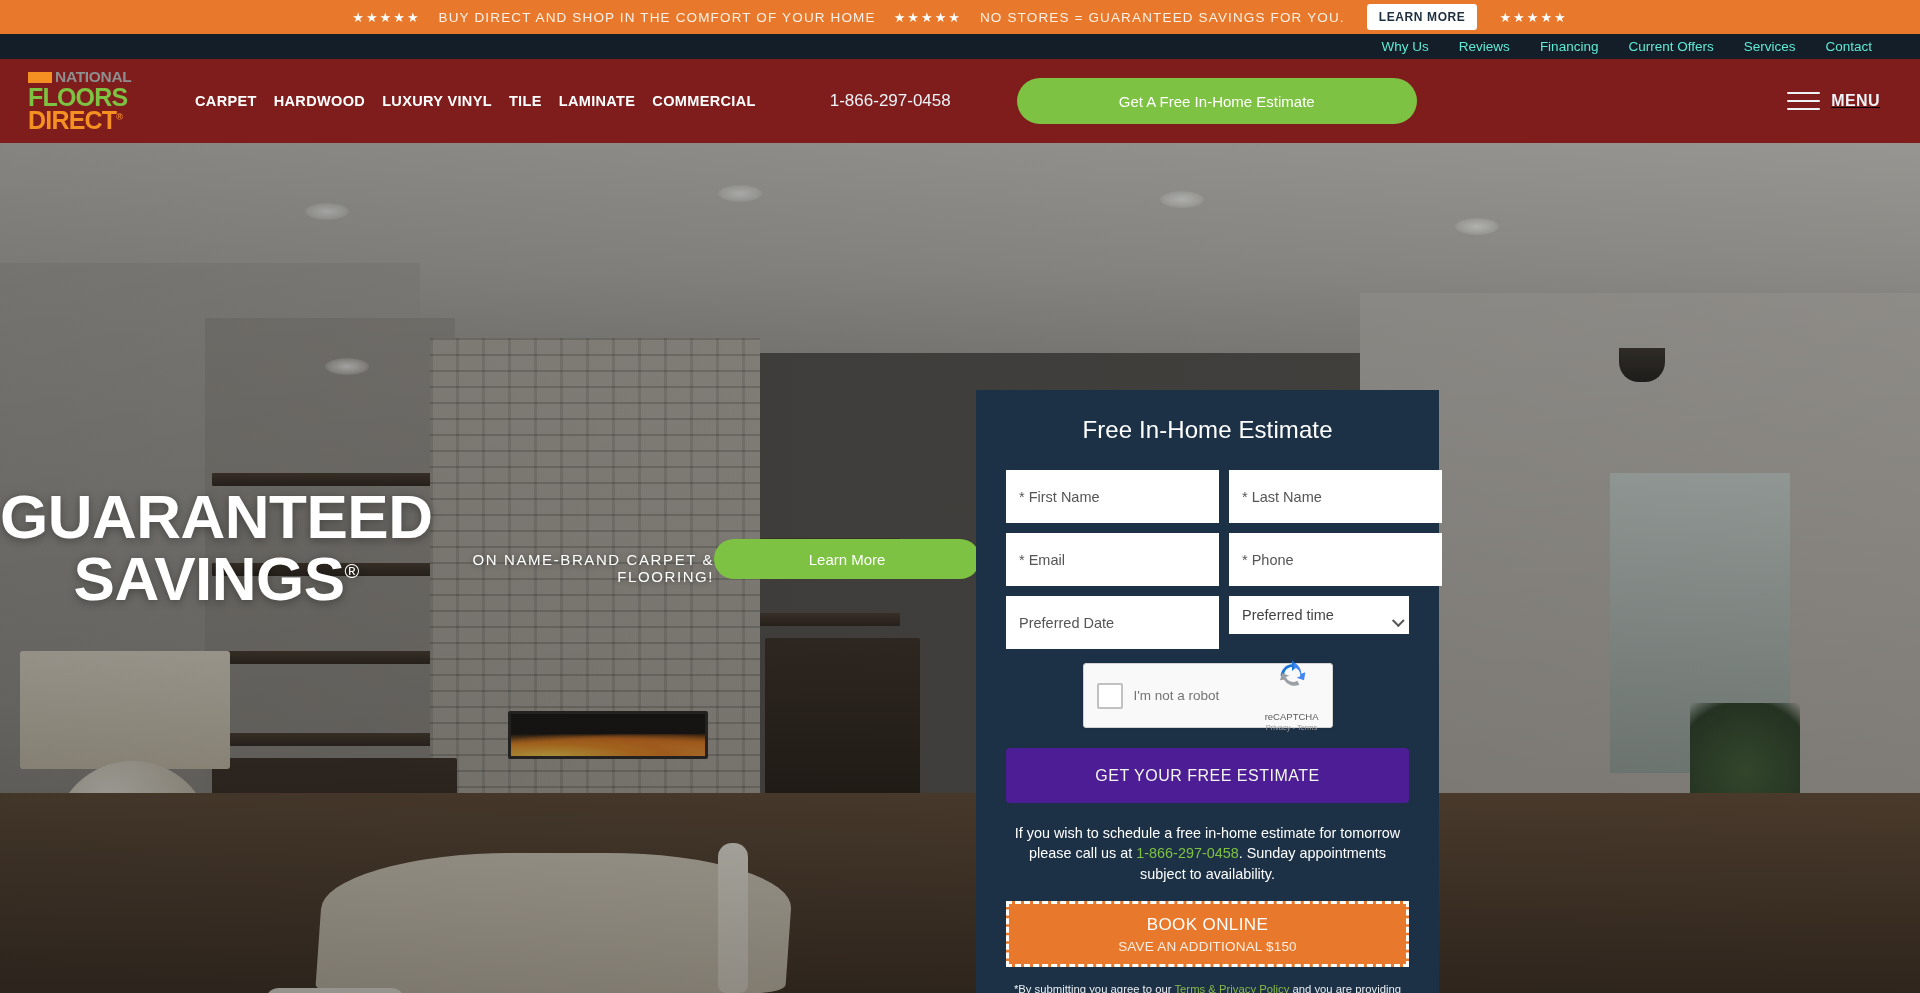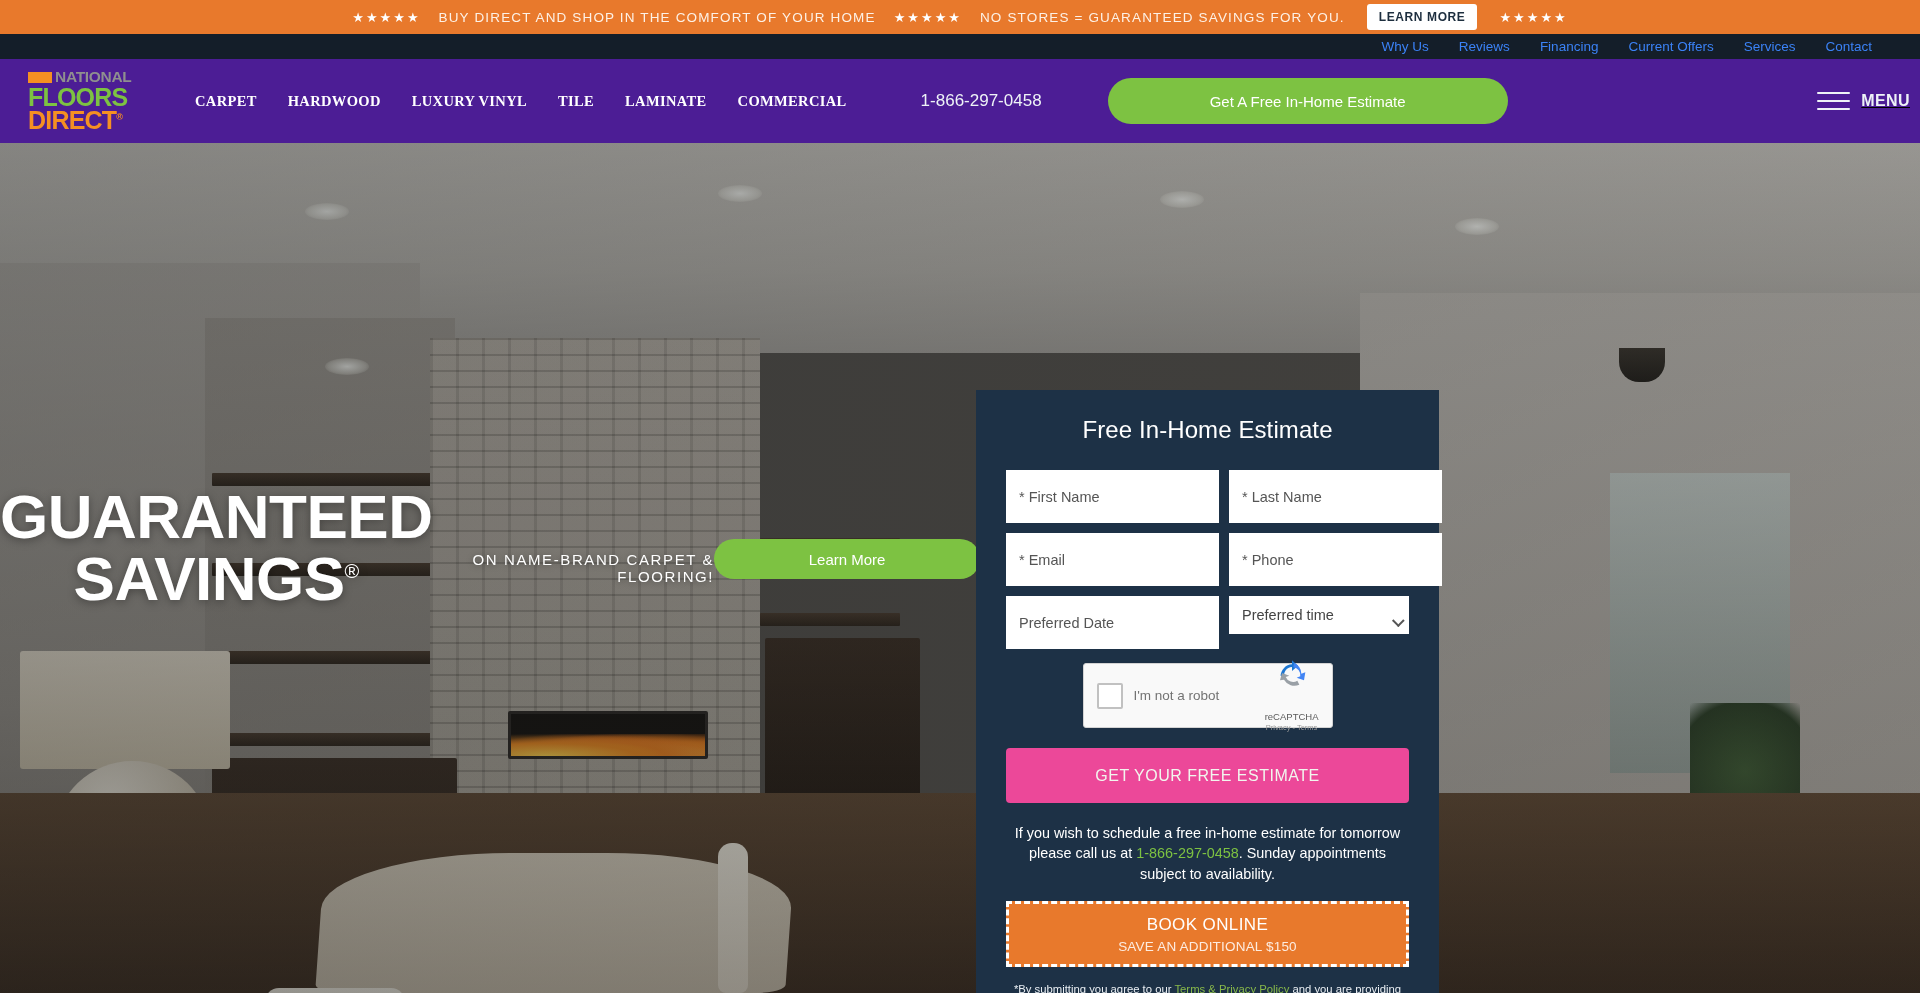--- a/index.html
+++ b/index.html
@@ -47,34 +47,34 @@
     background: #141e29;
     display: flex;
     align-items: center;
     justify-content: flex-end;
     padding-right: 48px;
     gap: 30px;
     position: relative;
     z-index: 40;
   }
   .util-link {
-    color: #3b82f6;
+    color: #5eead4;
     font-size: 13.5px;
     text-decoration: none;
     cursor: pointer;
     white-space: nowrap;
   }
 
   
   .main-header {
     height: 84px;
-    background: #4c1d95;
+    background: #7f1d1d;
     display: flex;
     align-items: center;
-    padding: 0 10px 0 28px;
+    padding: 0 40px 0 28px;
     position: relative;
     z-index: 40;
   }
   
   .logo { width: 112px; flex: 0 0 auto; user-select: none; }
   .logo-row1 { display: flex; align-items: center; gap: 3px; line-height: 1; }
   .logo-bar { width: 24px; height: 11px; background: #f59022; display: block; }
   .logo-national {
     color: #8f8f8f; font-size: 15.5px; font-weight: 800;
     letter-spacing: -0.3px; line-height: 1;
@@ -84,23 +84,22 @@
     letter-spacing: -0.8px; line-height: 0.94; margin-top: 1px;
   }
   .logo-direct {
     color: #f59022; font-size: 25px; font-weight: 800;
     letter-spacing: -0.8px; line-height: 0.94;
   }
   .logo-direct sup { font-size: 9px; vertical-align: super; }
 
   
   .primary-nav {
-    display: flex; align-items: center; gap: 31px;
+    display: flex; align-items: center; gap: 17px;
     margin-left: 55px;
-    font-family: Liberation Serif, serif;
   }
   .primary-nav a {
     color: #ffffff; font-size: 14.5px; font-weight: 700;
     letter-spacing: 0.35px; text-decoration: none; cursor: pointer;
     white-space: nowrap;
   }
 
   .header-phone {
     color: #eef3f7; font-size: 17px; margin-left: 74px;
     white-space: nowrap; text-decoration: none; cursor: pointer;
@@ -312,21 +311,21 @@
     border: 2px solid #c1c1c1; border-radius: 2px; cursor: pointer; flex: 0 0 auto;
   }
   .rc-label { color: #737373; font-size: 13.5px; margin-left: 11px; }
   .rc-brand { margin-left: auto; text-align: center; }
   .rc-logo { width: 32px; height: 32px; margin: 0 auto; }
   .rc-name { font-size: 9.5px; color: #5b5b5b; margin-top: 16px; }
   .rc-links { font-size: 7.5px; color: #999; margin-top: 1px; }
 
   .submit-btn {
     width: 100%; height: 55px; margin-top: 20px;
-    background: #ec4899; border: none; border-radius: 4px;
+    background: #4c1d95; border: none; border-radius: 4px;
     color: #f2f6ee; font-size: 16px; letter-spacing: .5px; cursor: pointer;
     font-family: "Liberation Sans", sans-serif;
   }
 
   .call-note {
     color: #ffffff; font-size: 14.4px; line-height: 1.42;
     text-align: center; margin-top: 20px;
   }
   .call-note a { color: #7dc242; text-decoration: none; cursor: pointer; }
 

